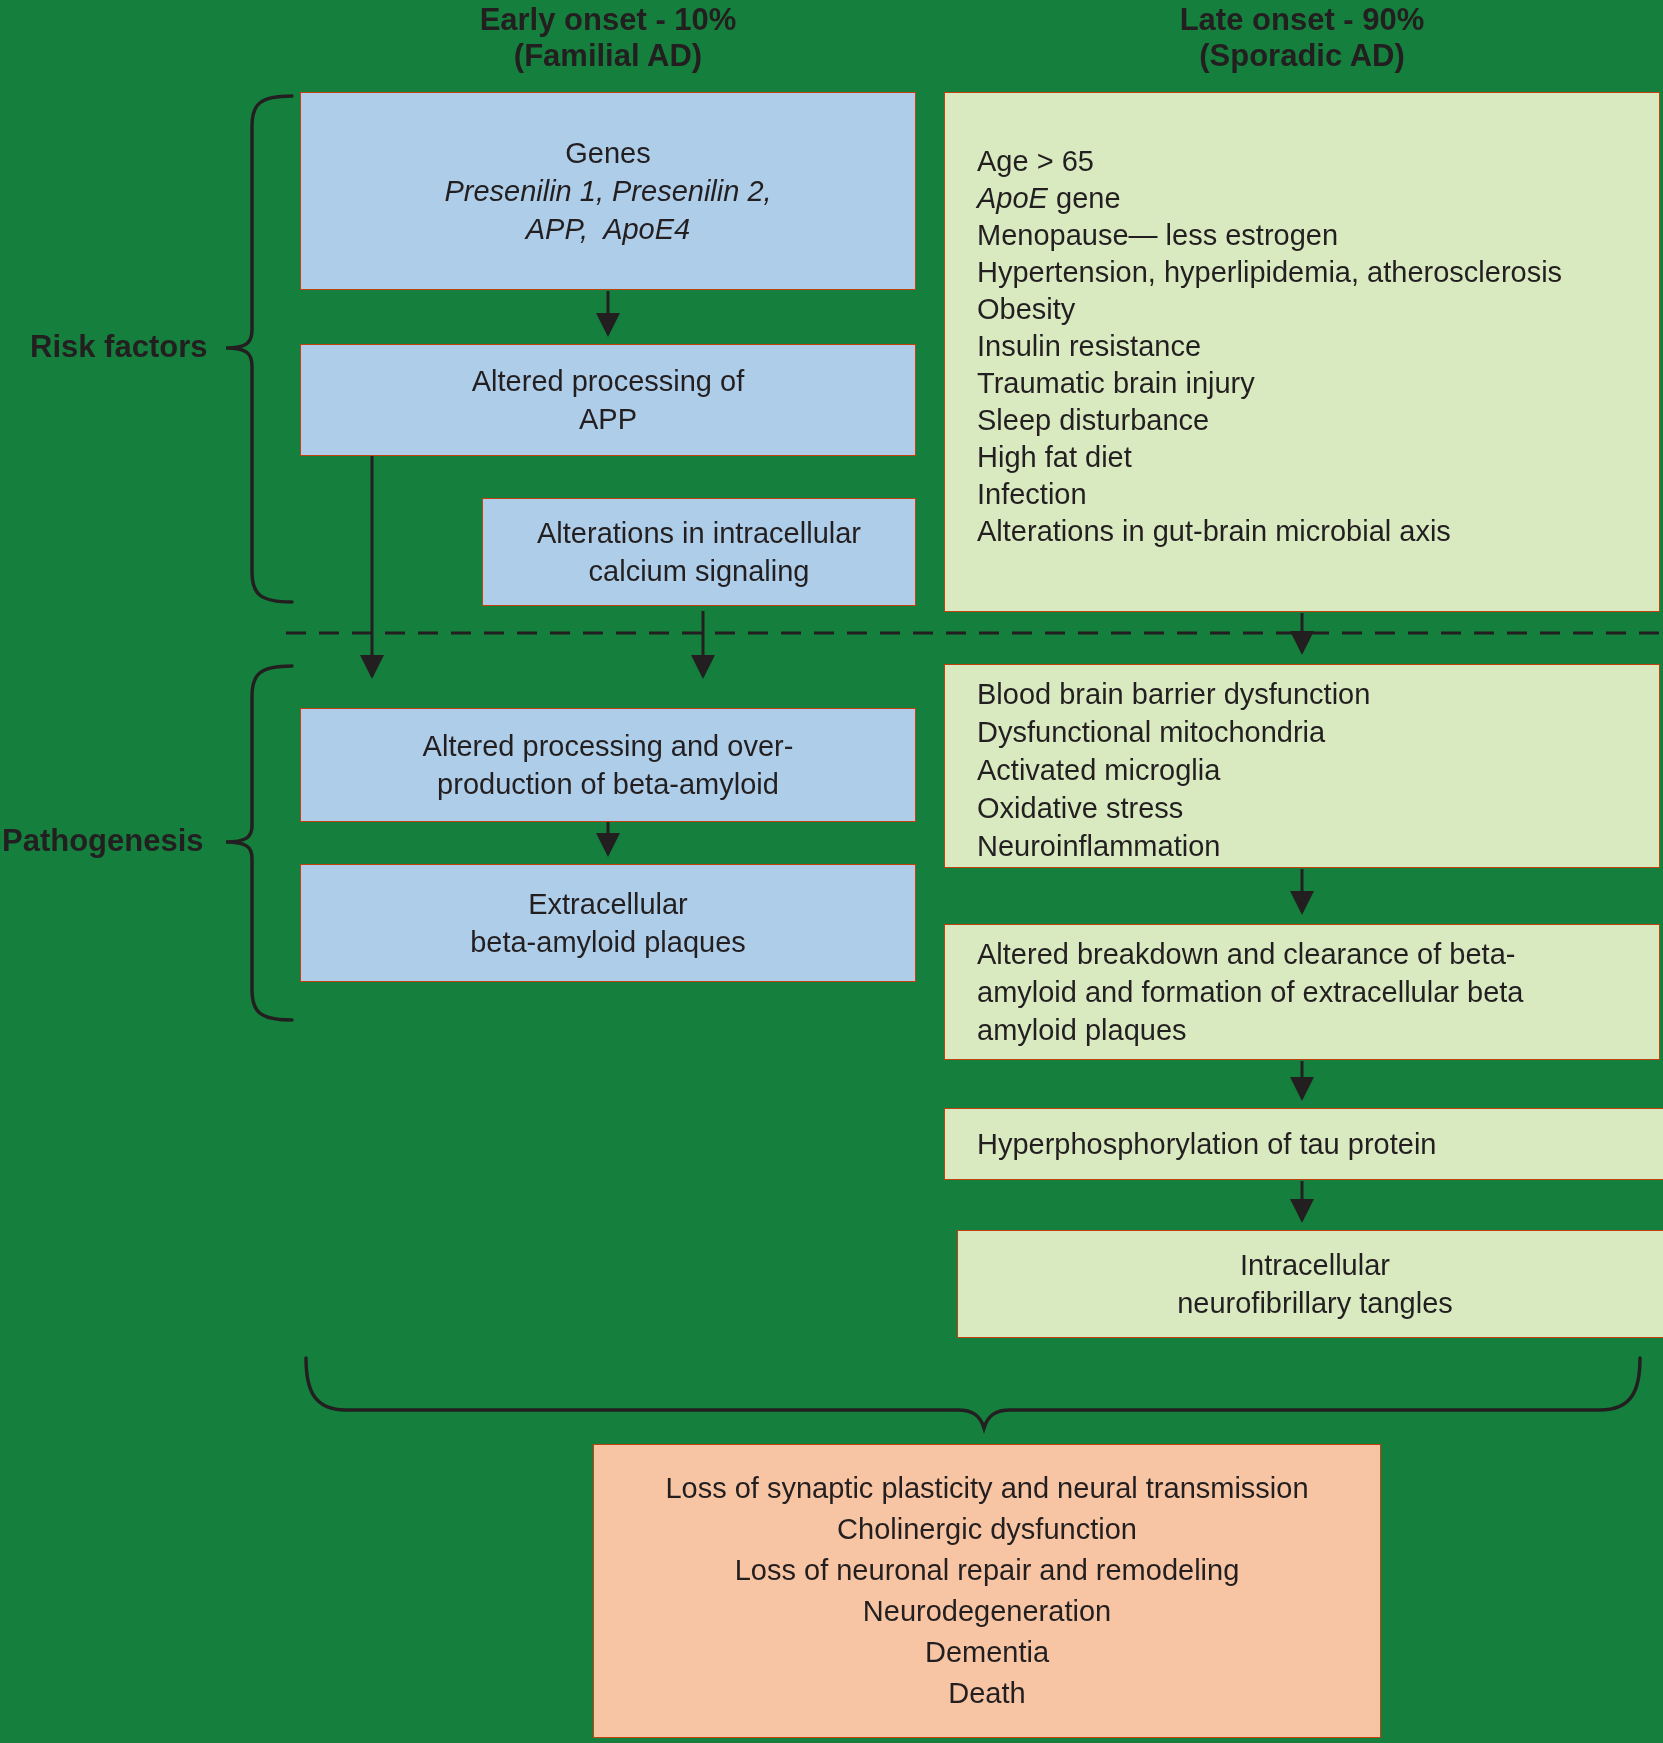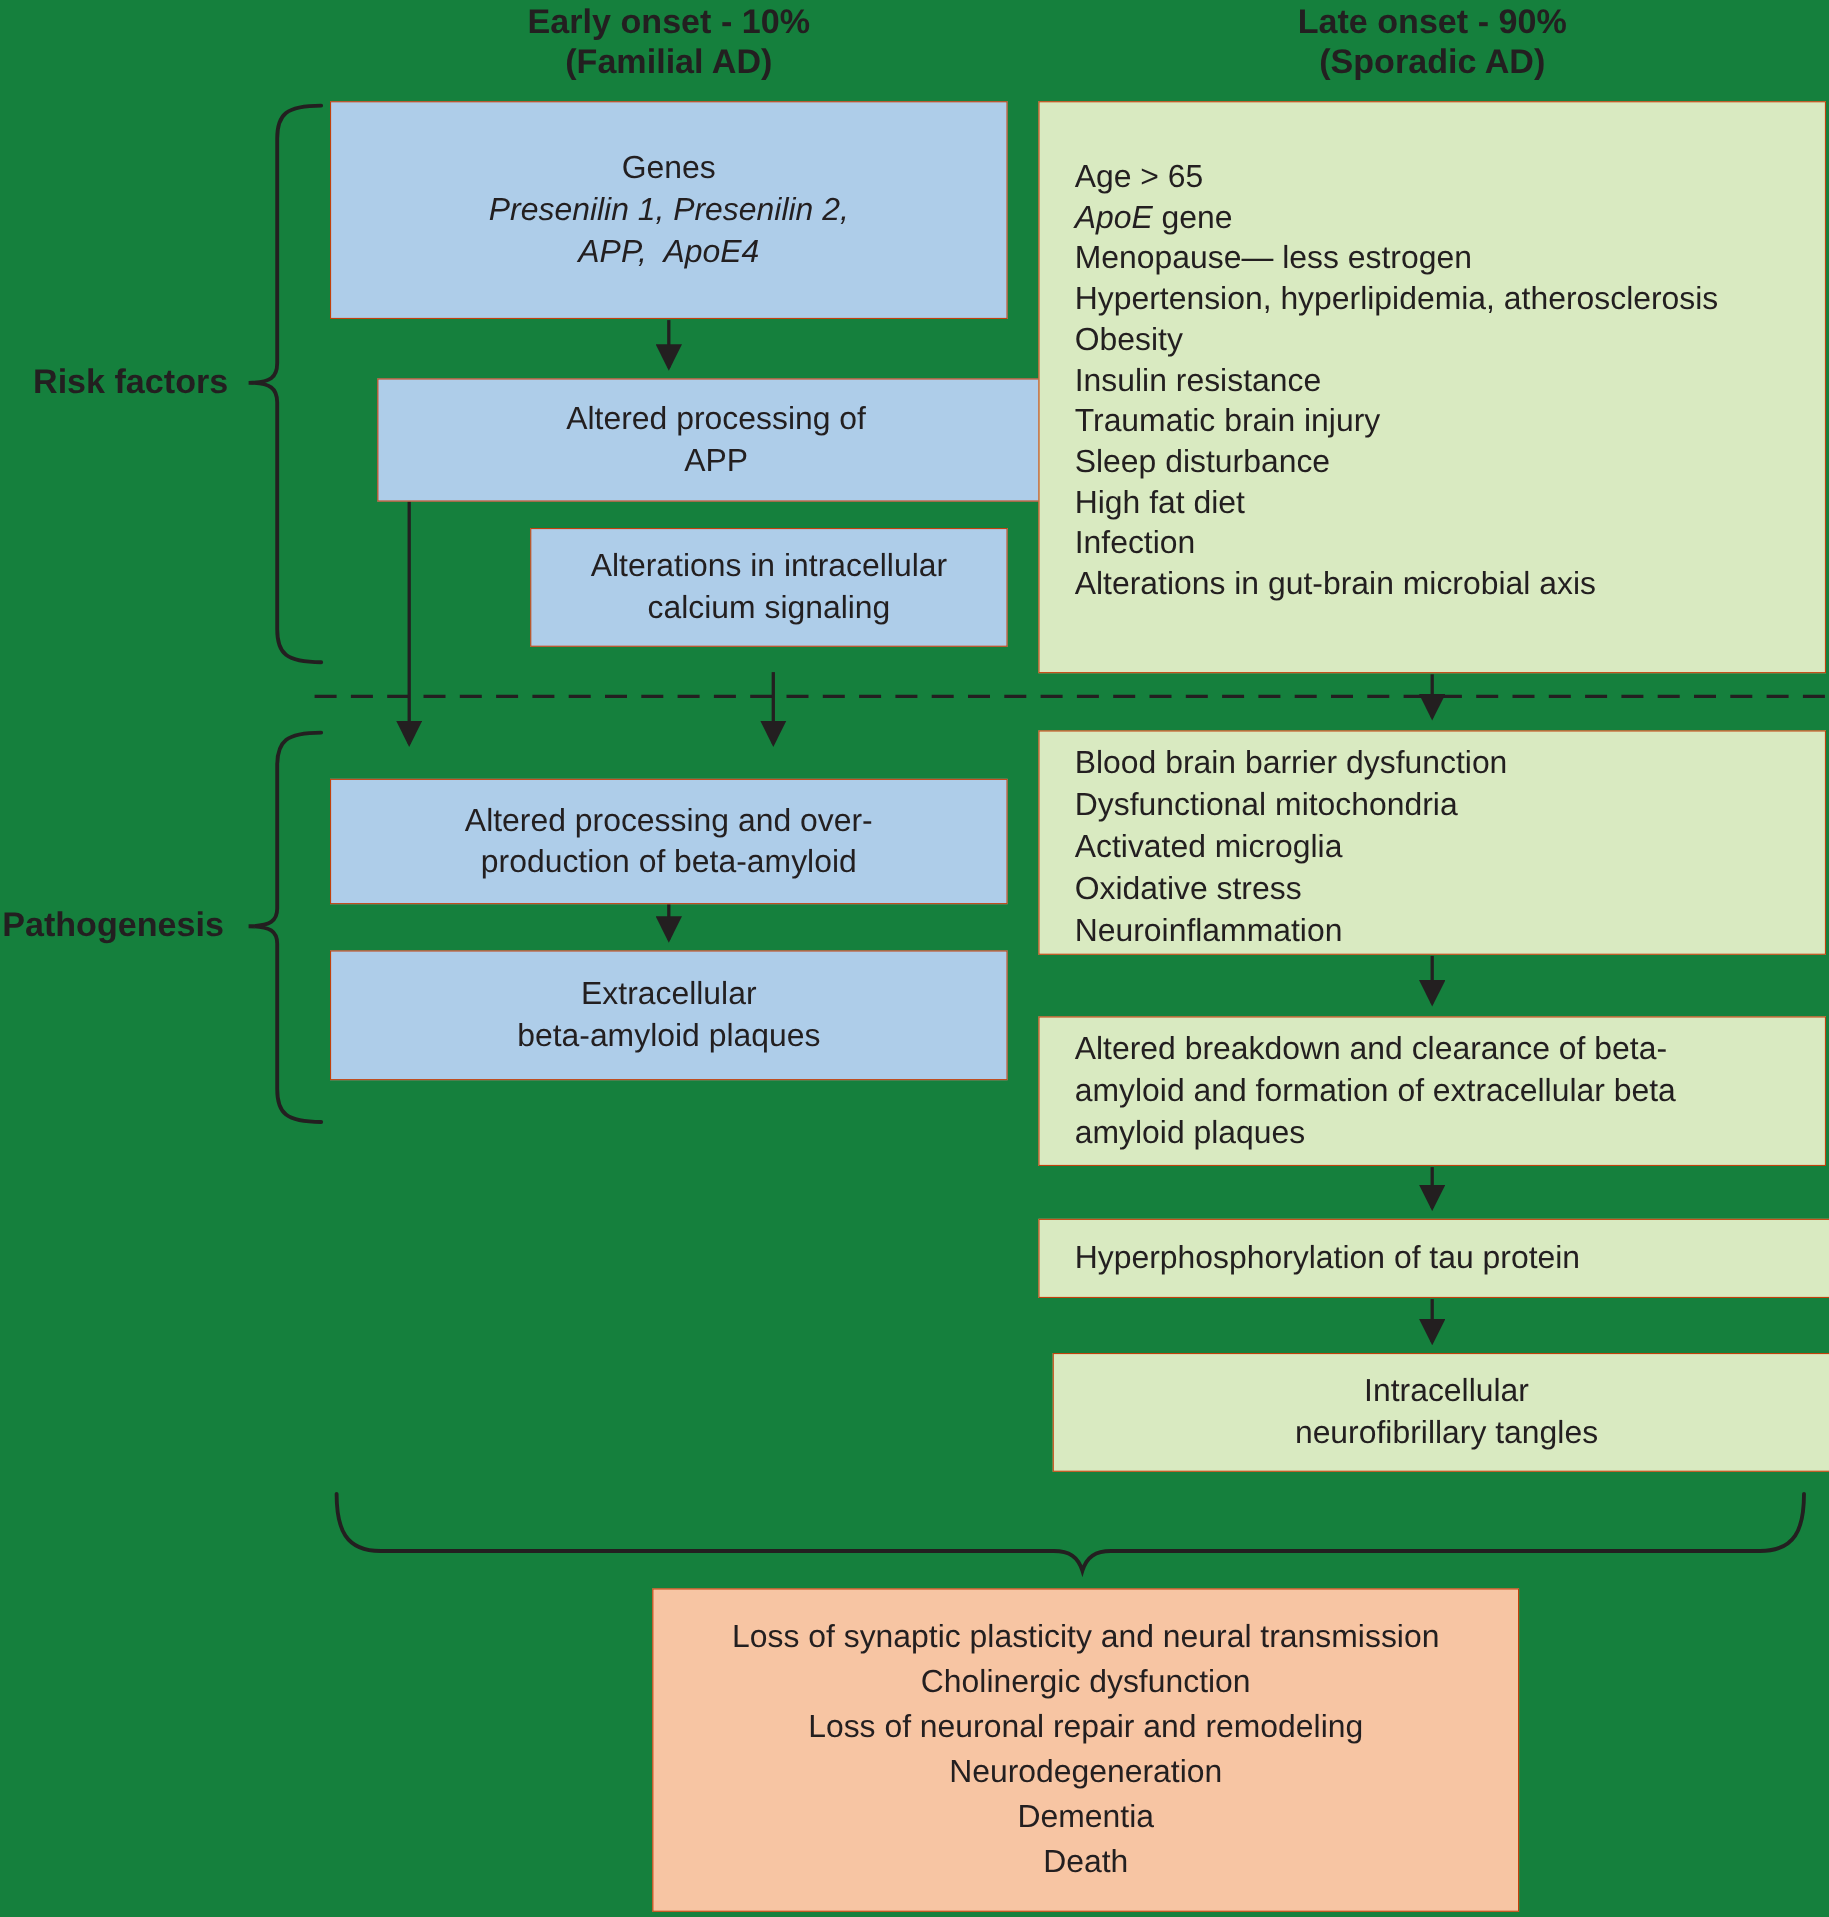--- a/index.html
+++ b/index.html
@@ -30,22 +30,22 @@
   }
   .blue{background:var(--blue-fill,#aecde9);}
   .green{background:var(--green-fill,#d9eac1);}
   .orange{background:var(--orange-fill,#f7c5a3);}
   .center-txt{display:flex;flex-direction:column;justify-content:center;text-align:center;}
   .left-txt{text-align:left;}
   .italic{font-style:italic;}
   .pre{white-space:pre-wrap;}
   
   #box-genes{left:300px;top:92px;width:616px;height:198px;}
-  #box-app{left:300px;top:344px;width:616px;height:112px;margin-left:43px;}
-  #box-calcium{left:482px;top:480px;width:434px;height:108px;}
+  #box-app{left:300px;top:344px;width:616px;height:112px;}
+  #box-calcium{left:482px;top:498px;width:434px;height:108px;}
   #box-overprod{left:300px;top:686px;width:616px;height:114px;margin-top:22px;}
   #box-plaques{left:300px;top:864px;width:616px;height:118px;}
   
   #box-risk{left:944px;top:92px;width:716px;height:520px;padding:50px 20px 0 32px;line-height:37px;}
   #box-bbb{left:944px;top:664px;width:716px;height:204px;padding:10px 20px 0 32px;line-height:38px;}
   #box-breakdown{left:944px;top:924px;width:716px;height:136px;padding:10px 46px 0 32px;line-height:38px;}
   #box-tau{left:944px;top:1108px;width:812px;height:72px;display:flex;align-items:center;padding-left:32px;}
   #box-tangles{left:944px;top:1230px;width:716px;height:108px;margin-left:13px;}
   
   #box-outcome{left:593px;top:1444px;width:788px;height:294px;line-height:41px;}

